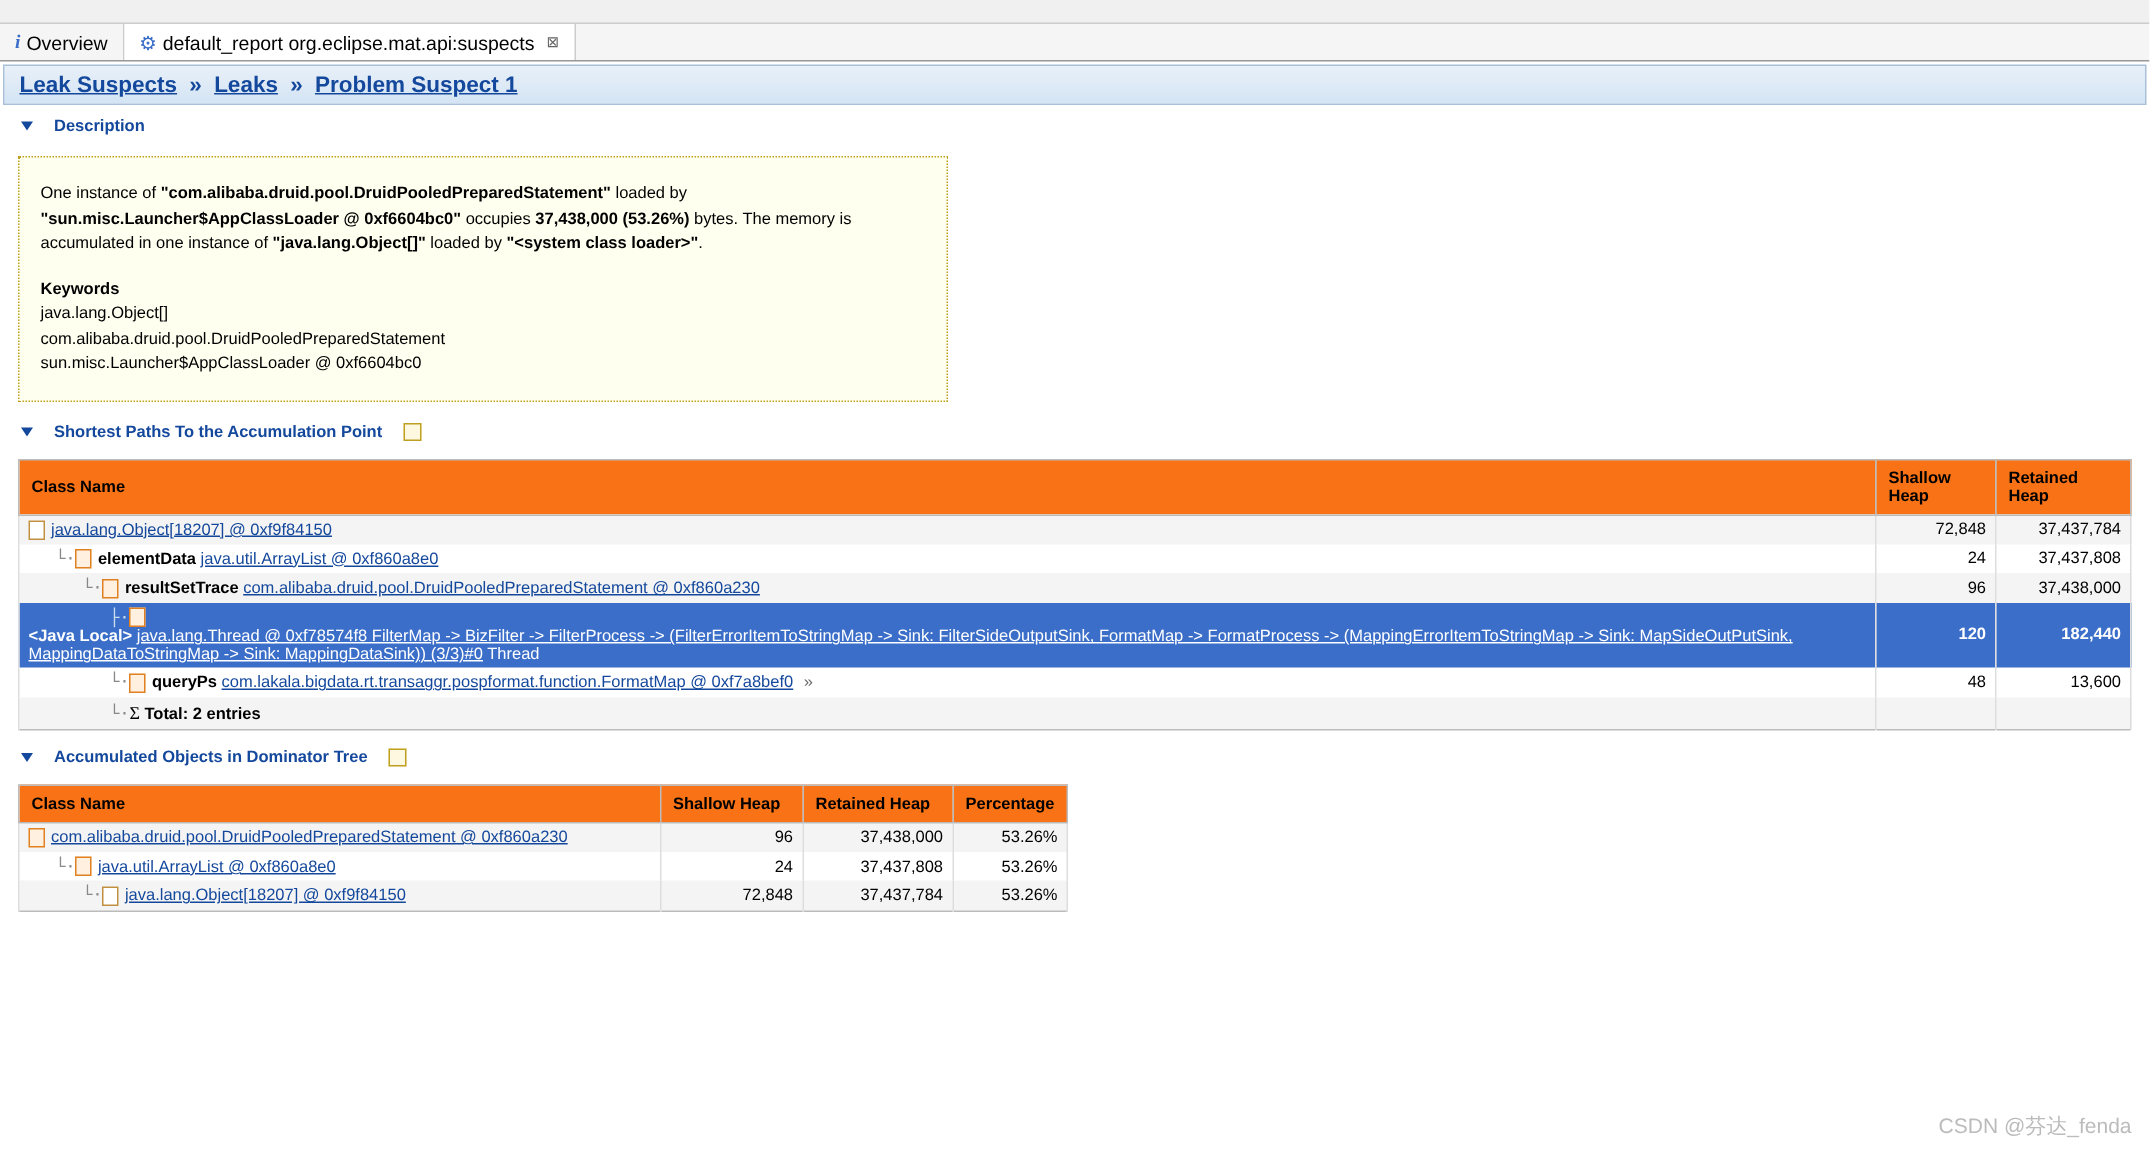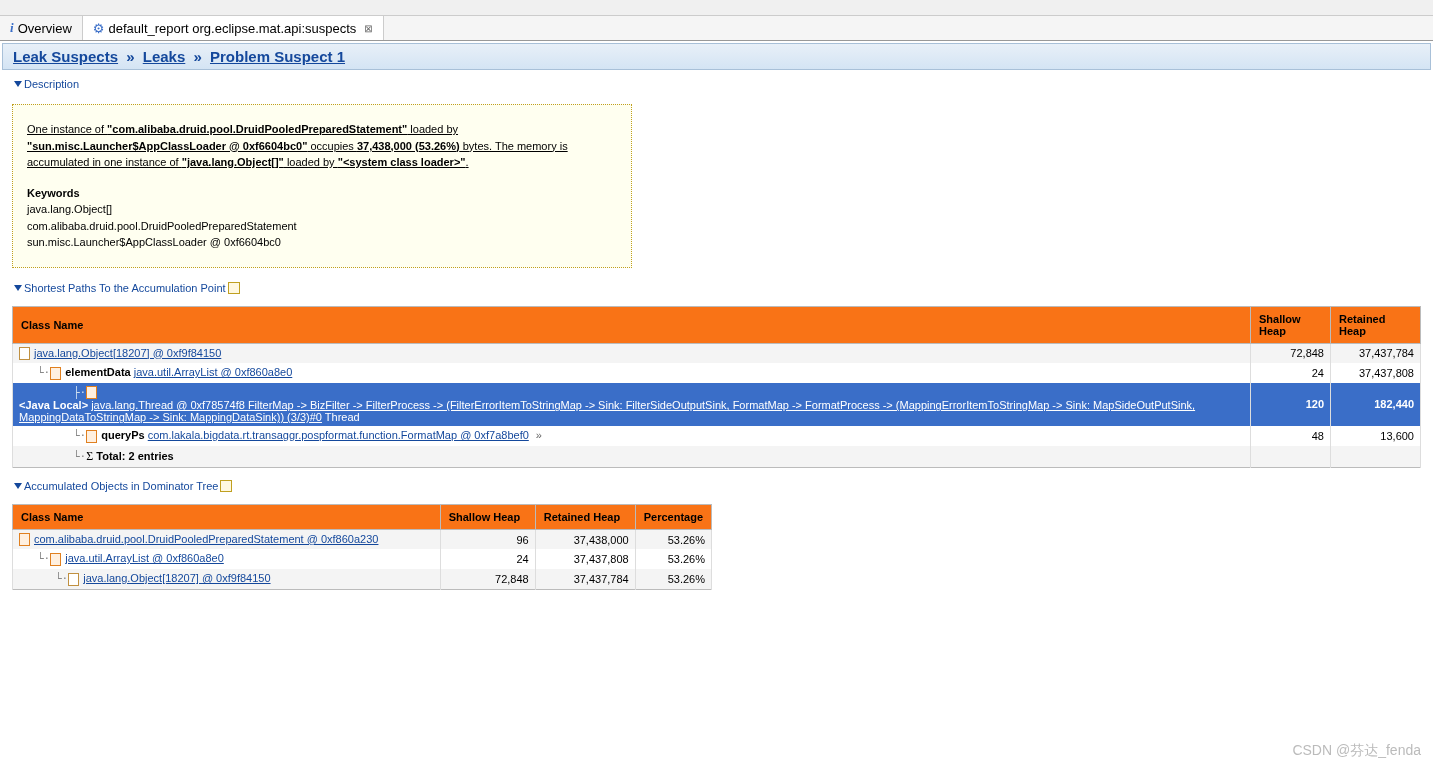--- a/index.html
+++ b/index.html
@@ -6,24 +6,24 @@
 body { font-family: Verdana, Arial, sans-serif; font-size: 11px; background: #fff; color: #000; }
 .toolbar { height: 16px; background: #f0f0f0; border-bottom: 1px solid #ccc; }
 .tabs { display: flex; border-bottom: 1px solid #999; background: #f5f5f5; }
 .tab { padding: 4px 10px; border-right: 1px solid #ccc; display: flex; align-items: center; gap: 4px; font-size: 13px; cursor: pointer; }
 .tab.active { background: #fff; }
 .tab-close { margin-left: 4px; font-size: 10px; color: #666; cursor: pointer; }
 .content-area { padding: 0; }
 .breadcrumb { background: linear-gradient(#e8f0f8, #d4e4f4); padding: 4px 10px; border: 1px solid #a8c0d8; margin: 2px; font-size: 15px; font-weight: bold; }
 .breadcrumb a { color: #14489c; text-decoration: underline; }
 .breadcrumb .sep { color: #14489c; margin: 0 4px; }
-.section-header { padding: 6px 14px; font-weight: normal; color: #14489c; display: flex; align-items: center; gap: 2px; }
+.section-header { padding: 6px 14px; font-weight: bold; color: #14489c; display: flex; align-items: center; gap: 14px; }
 .disclosure { width: 0; height: 0; border-left: 4px solid transparent; border-right: 4px solid transparent; border-top: 6px solid #14489c; cursor: pointer; }
 .desc-box { border: 1px dotted #c0a020; background: #fffff0; margin: 8px 12px; padding: 16px 14px; line-height: 1.5; max-width: 620px; }
-.desc-box p { margin-bottom: 14px; text-decoration: underline; }
+.desc-box p { margin-bottom: 14px; }
 .desc-box .kw-head { font-weight: bold; }
 .icon-sq { display: inline-block; width: 12px; height: 12px; border: 1px solid #c0a020; background: #fff8e0; vertical-align: middle; }
 table.data { border-collapse: collapse; margin: 6px 12px; border: 1px solid #bbb; }
 table.data th { background: #f97316; text-align: left; padding: 6px 8px; border: 1px solid #bbb; font-weight: bold; }
 table.data td { padding: 3px 6px; border-left: 1px solid #ddd; border-right: 1px solid #ddd; vertical-align: middle; }
 table.data tr.odd td { background: #f4f4f4; }
 table.data tr.sel td { background: #3a6ec8; color: #fff; }
 table.data tr.sel td a { color: #fff; }
 table.data .num { text-align: right; }
 .tree-indent { display: inline-block; }
@@ -98,20 +98,25 @@
       <tr class="odd">
         <td><span class="file-icon"></span><a class="objlink" href="#">java.lang.Object[18207] @ 0xf9f84150</a></td>
         <td class="num">72,848</td>
         <td class="num">37,437,784</td>
       </tr>
       <tr>
         <td><span class="tree-indent" style="width:18px;"></span><span class="tree-conn">└·</span><span class="file-icon orange"></span><b>elementData </b><a class="objlink" href="#">java.util.ArrayList @ 0xf860a8e0</a></td>
         <td class="num">24</td>
         <td class="num">37,437,808</td>
       </tr>
+      <tr class="odd">
+        <td><span class="tree-indent" style="width:36px;"></span><span class="tree-conn">└·</span><span class="file-icon orange"></span><b>resultSetTrace </b><a class="objlink" href="#">com.alibaba.druid.pool.DruidPooledPreparedStatement @ 0xf860a230</a></td>
+        <td class="num">96</td>
+        <td class="num">37,438,000</td>
+      </tr>
       <tr class="sel">
         <td><span class="tree-indent" style="width:54px;"></span><span class="tree-conn" style="color:#cde;">├·</span><span class="file-icon orange"></span><br>
         <b>&lt;Java Local&gt; </b><a class="objlink" href="#">java.lang.Thread @ 0xf78574f8 FilterMap -&gt; BizFilter -&gt; FilterProcess -&gt; (FilterErrorItemToStringMap -&gt; Sink: FilterSideOutputSink, FormatMap -&gt; FormatProcess -&gt; (MappingErrorItemToStringMap -&gt; Sink: MapSideOutPutSink, MappingDataToStringMap -&gt; Sink: MappingDataSink)) (3/3)#0</a><span> Thread</span></td>
         <td class="num"><b>120</b></td>
         <td class="num"><b>182,440</b></td>
       </tr>
       <tr>
         <td><span class="tree-indent" style="width:54px;"></span><span class="tree-conn">└·</span><span class="file-icon orange"></span><b>queryPs </b><a class="objlink" href="#">com.lakala.bigdata.rt.transaggr.pospformat.function.FormatMap @ 0xf7a8bef0</a><span class="arrow-out"> »</span></td>
         <td class="num">48</td>
         <td class="num">13,600</td>

